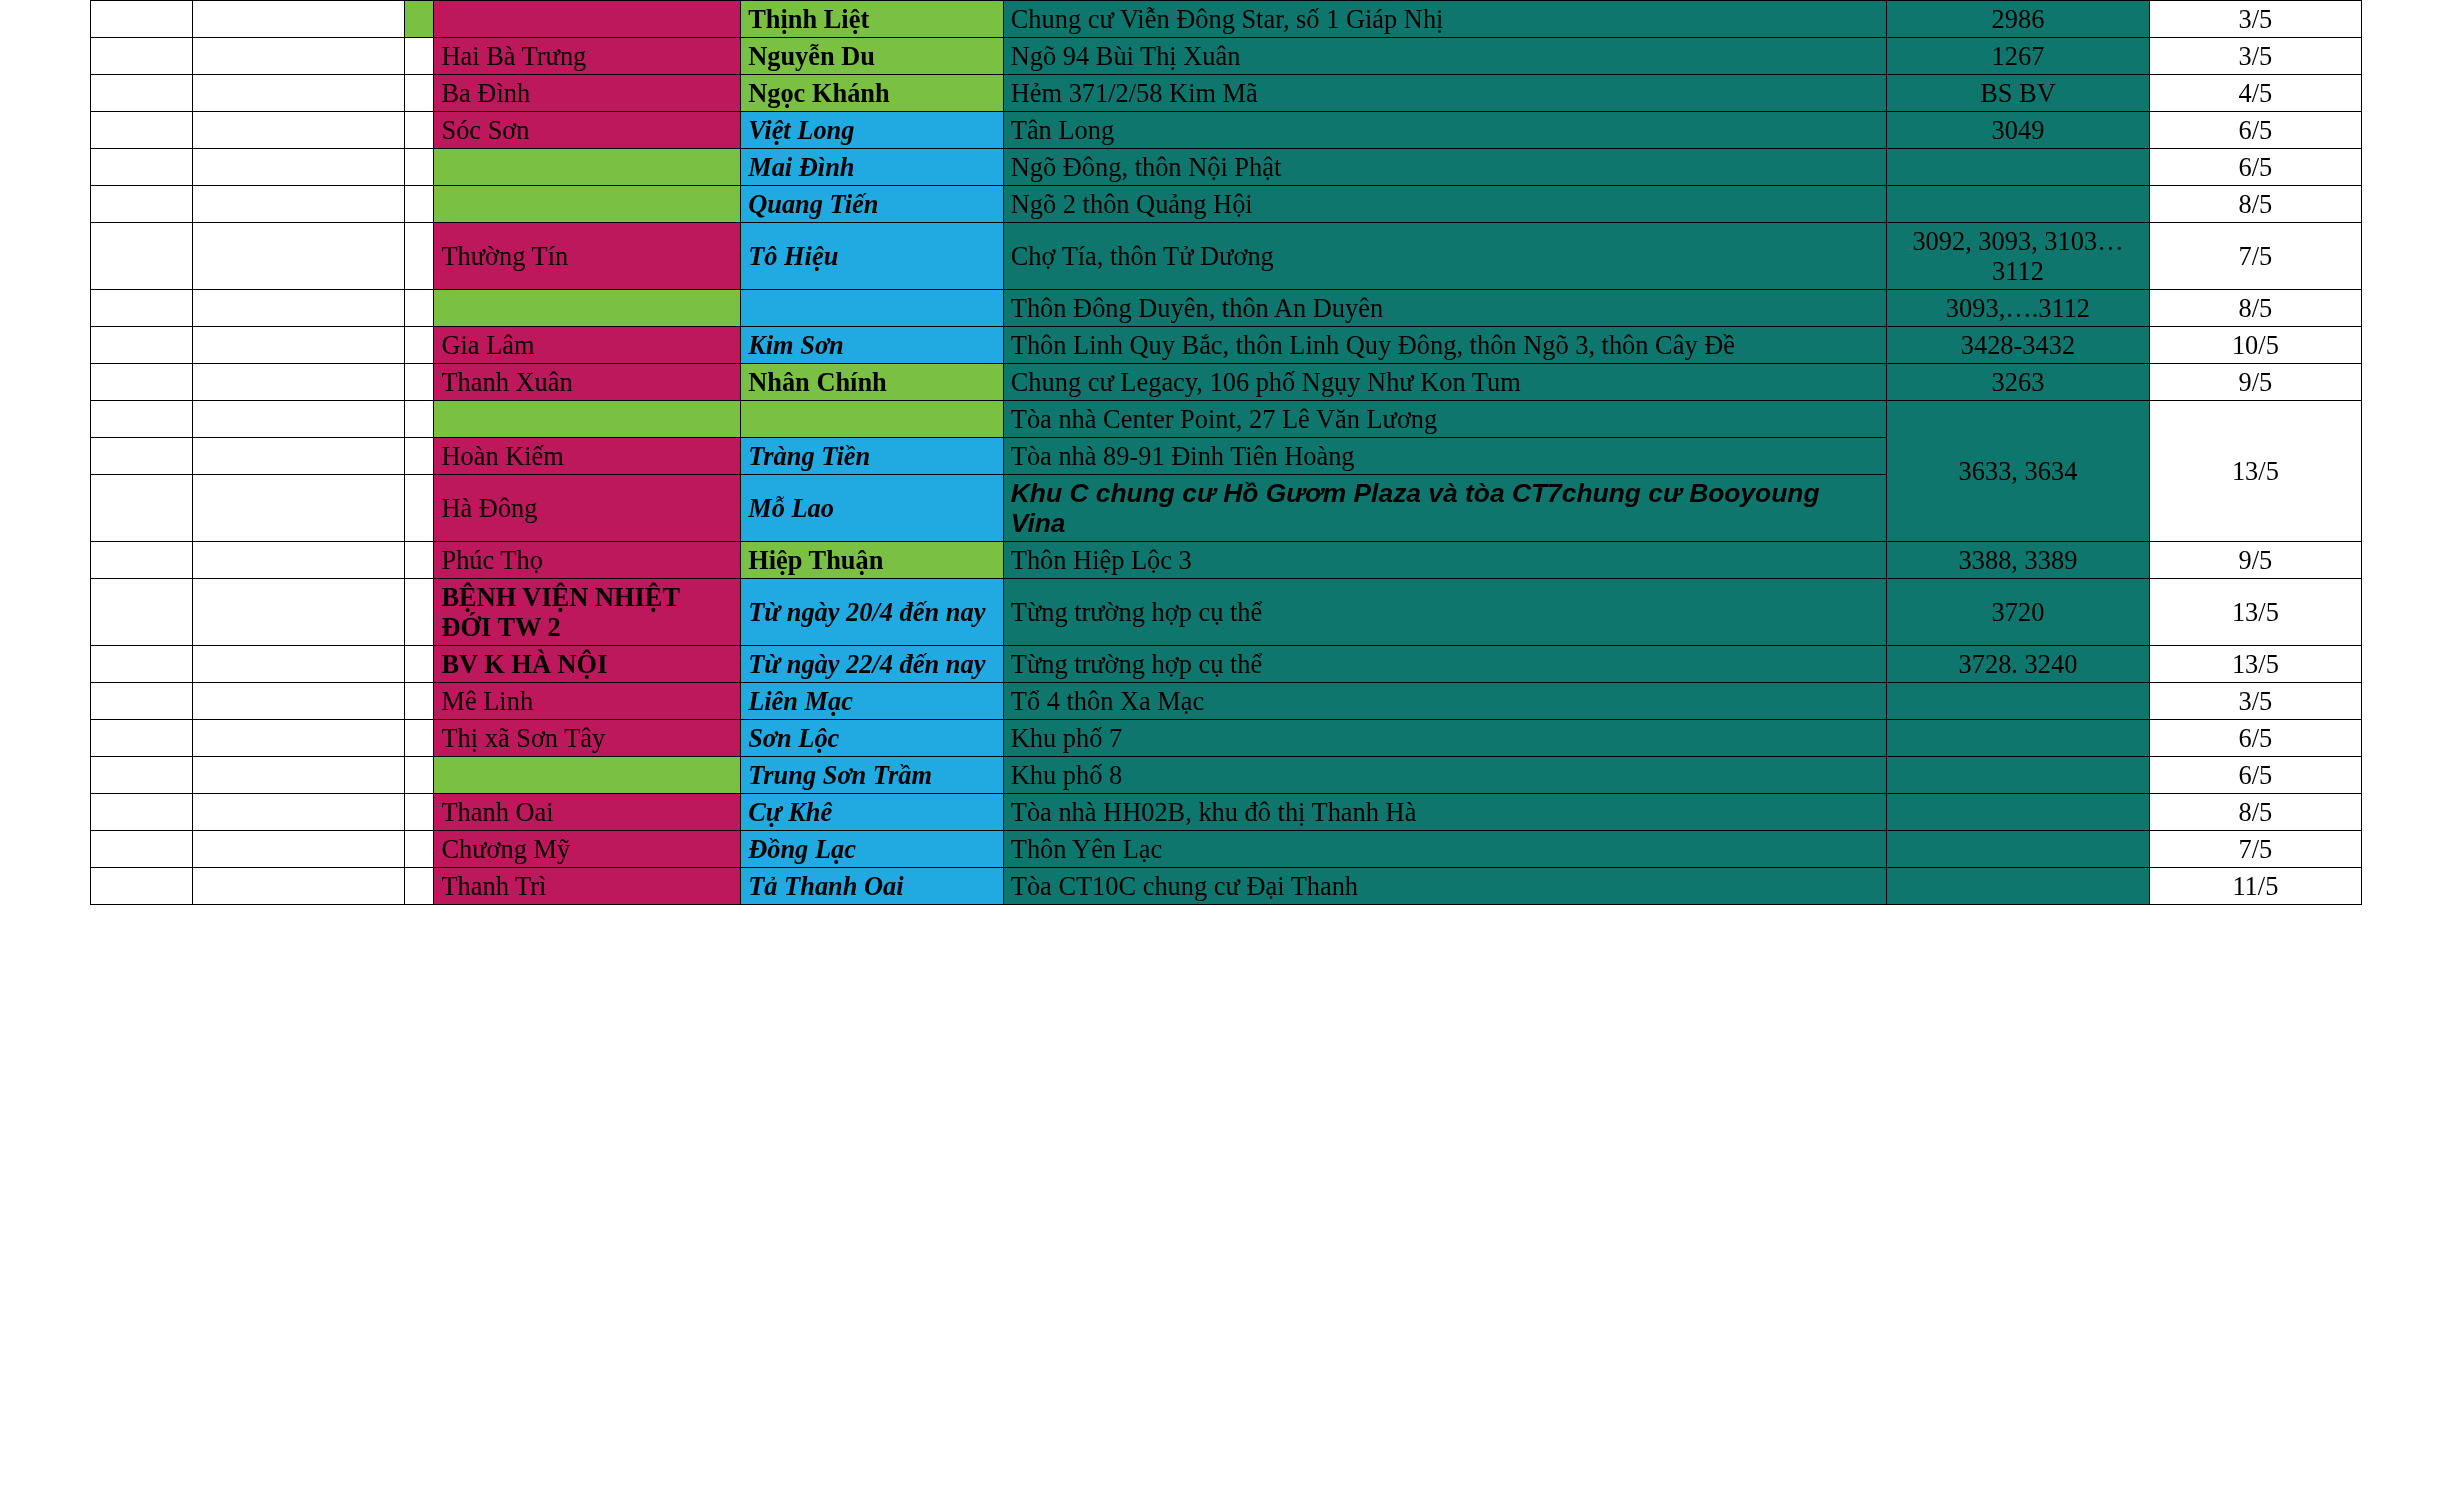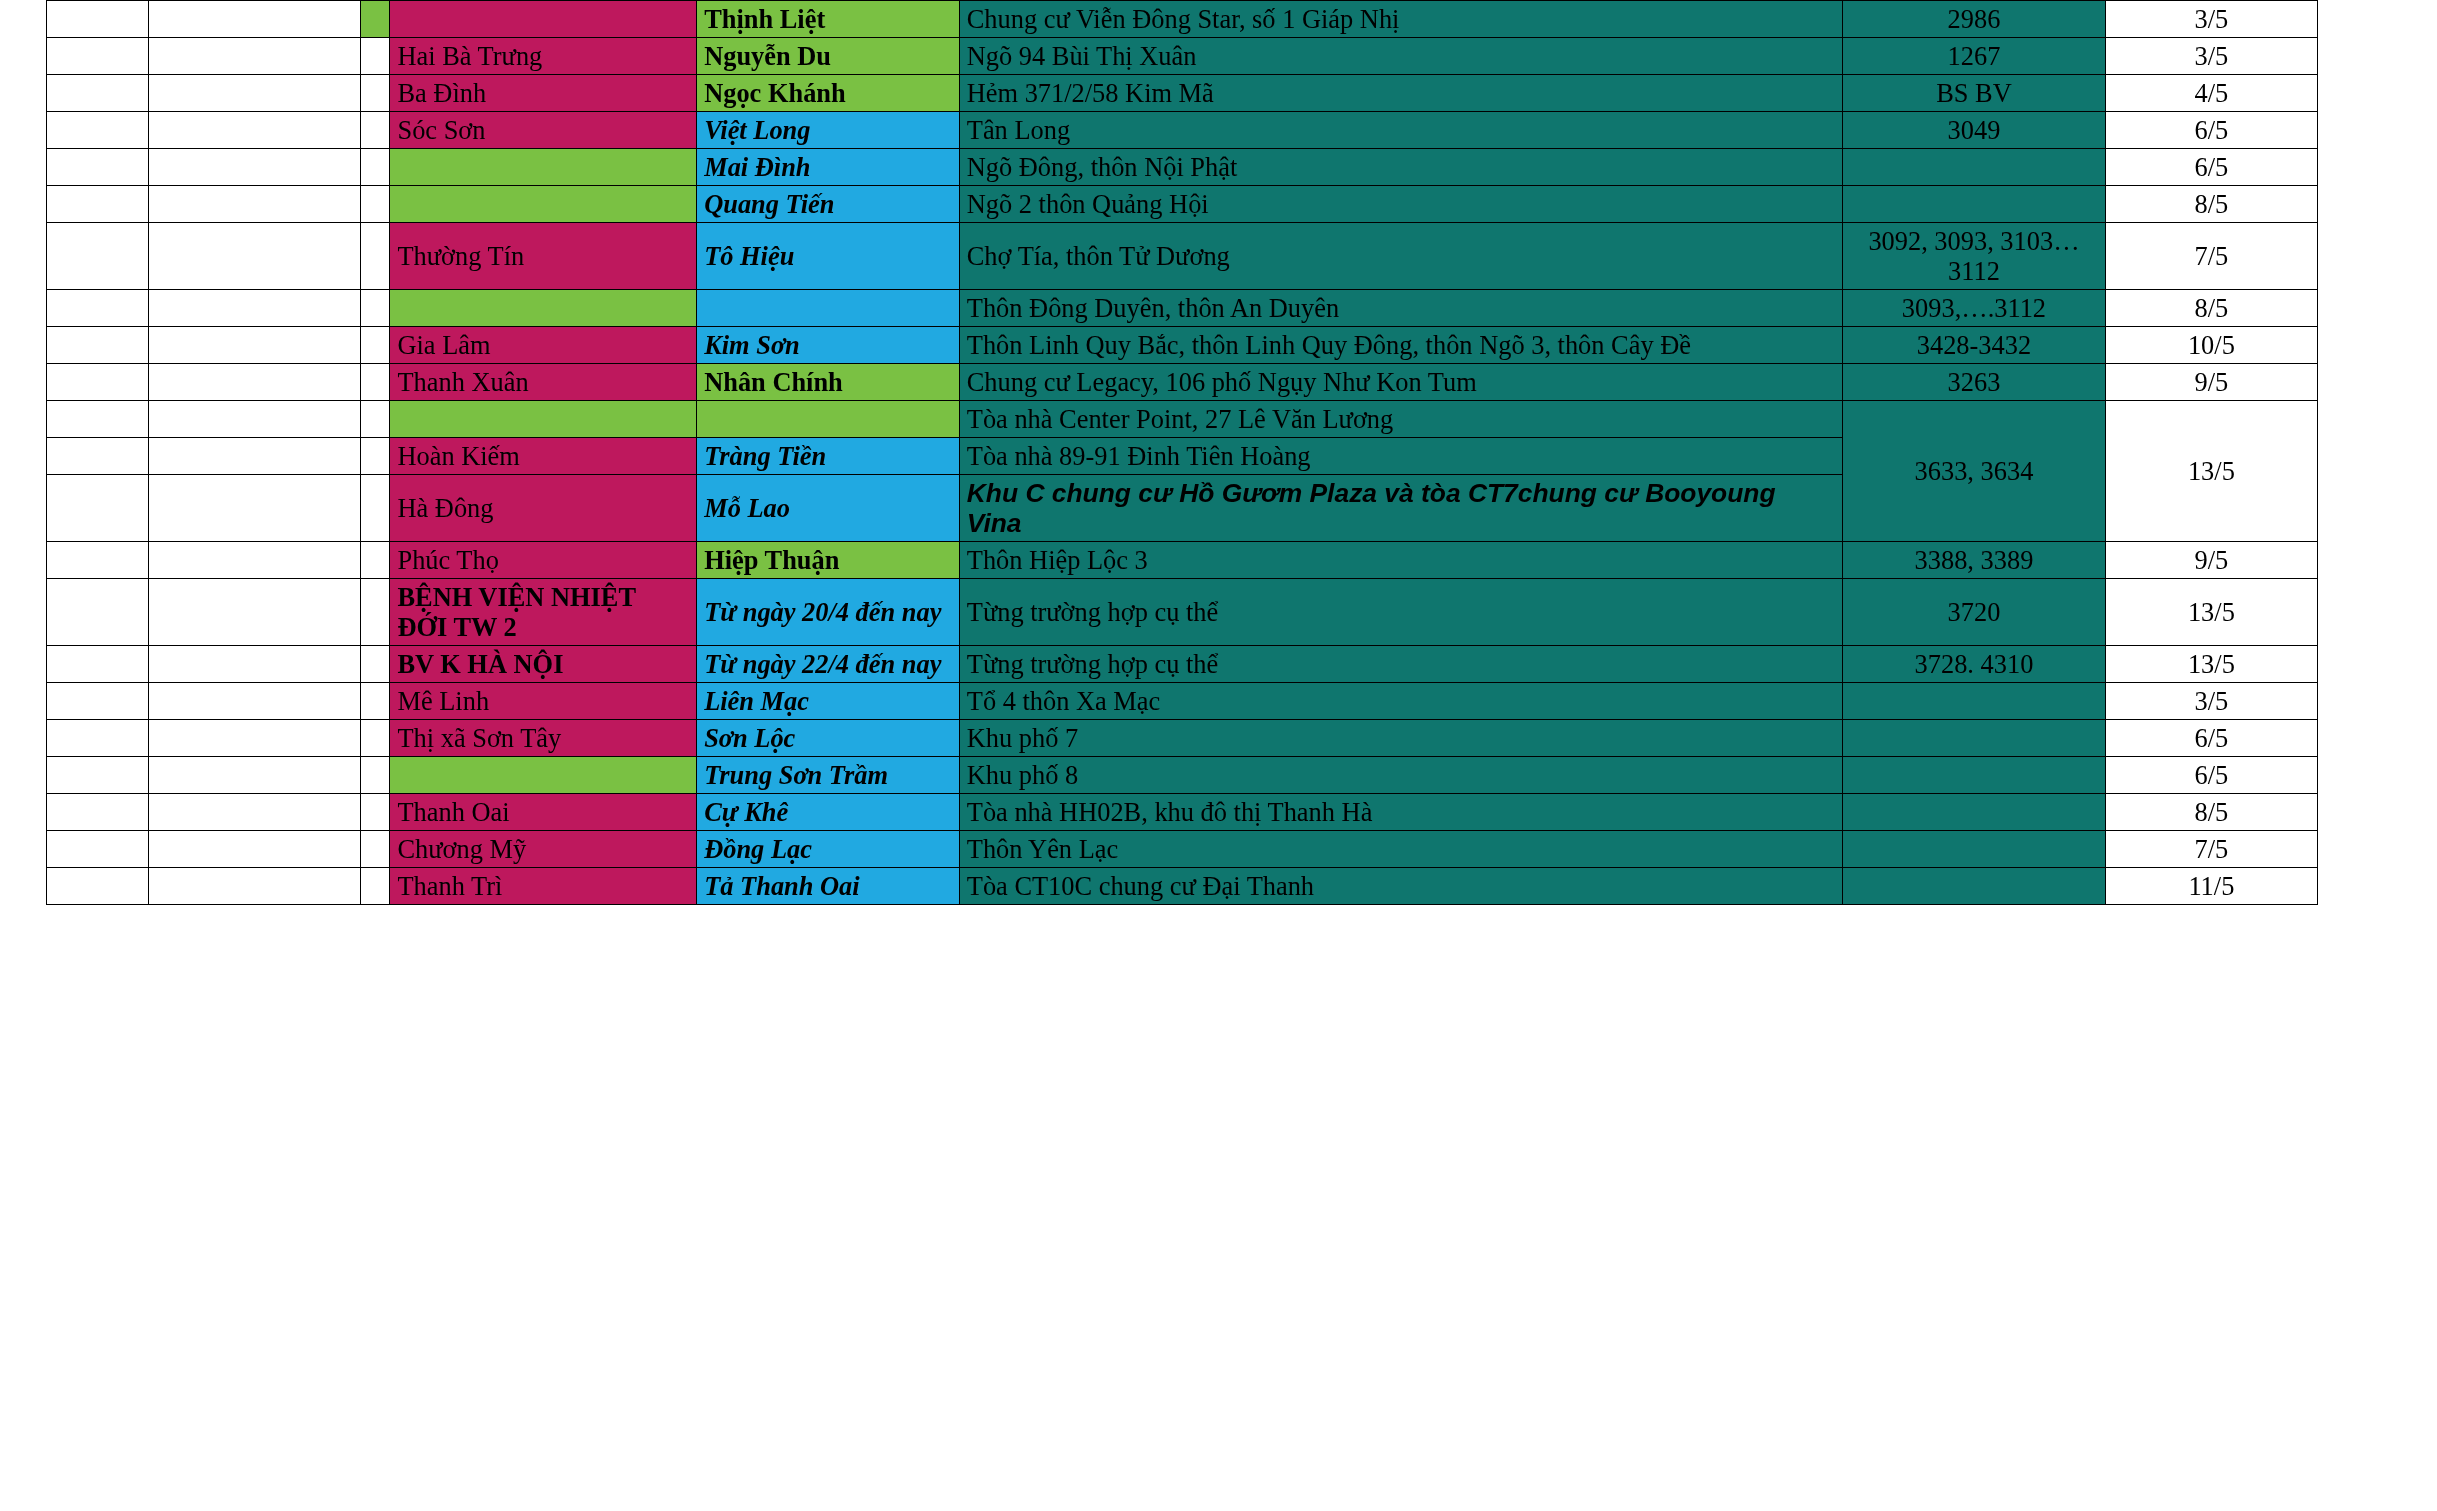--- a/index.html
+++ b/index.html
@@ -11,21 +11,21 @@
     width: 2438px;
     height: 1511px;
     font-family: "Liberation Serif", "DejaVu Serif", serif;
     overflow: hidden;
   }
   .sheet {
     position: relative;
     width: 2178px;
     height: 1511px;
     box-sizing: border-box;
-    padding-left: 46px;
+    padding-left: 90px;
     padding-top: 0px;
   }
   table.grid {
     border-collapse: collapse;
     table-layout: fixed;
     width: 2272px;
   }
   table.grid td {
     border: 1.4px solid #000000;
     padding: 2.8px 7px;
@@ -237,21 +237,21 @@
         <td class="blank center red">13/5</td>
       </tr>
 
       <tr>
         <td class="blank"></td>
         <td class="blank"></td>
         <td class="blank"></td>
         <td class="district left boldsans">BV K HÀ NỘI</td>
         <td class="cyan left smaller">Từ ngày 22/4 đến nay</td>
         <td class="peach left">Từng trường hợp cụ thể</td>
-        <td class="peach center red">3728. 4310</td>
+        <td class="peach center red">3728. 3240</td>
         <td class="blank center red">13/5</td>
       </tr>
 
       <tr>
         <td class="blank"></td>
         <td class="blank"></td>
         <td class="blank"></td>
         <td class="district left">Mê Linh</td>
         <td class="cyan left">Liên Mạc</td>
         <td class="peach left">Tổ 4 thôn Xa Mạc</td>

